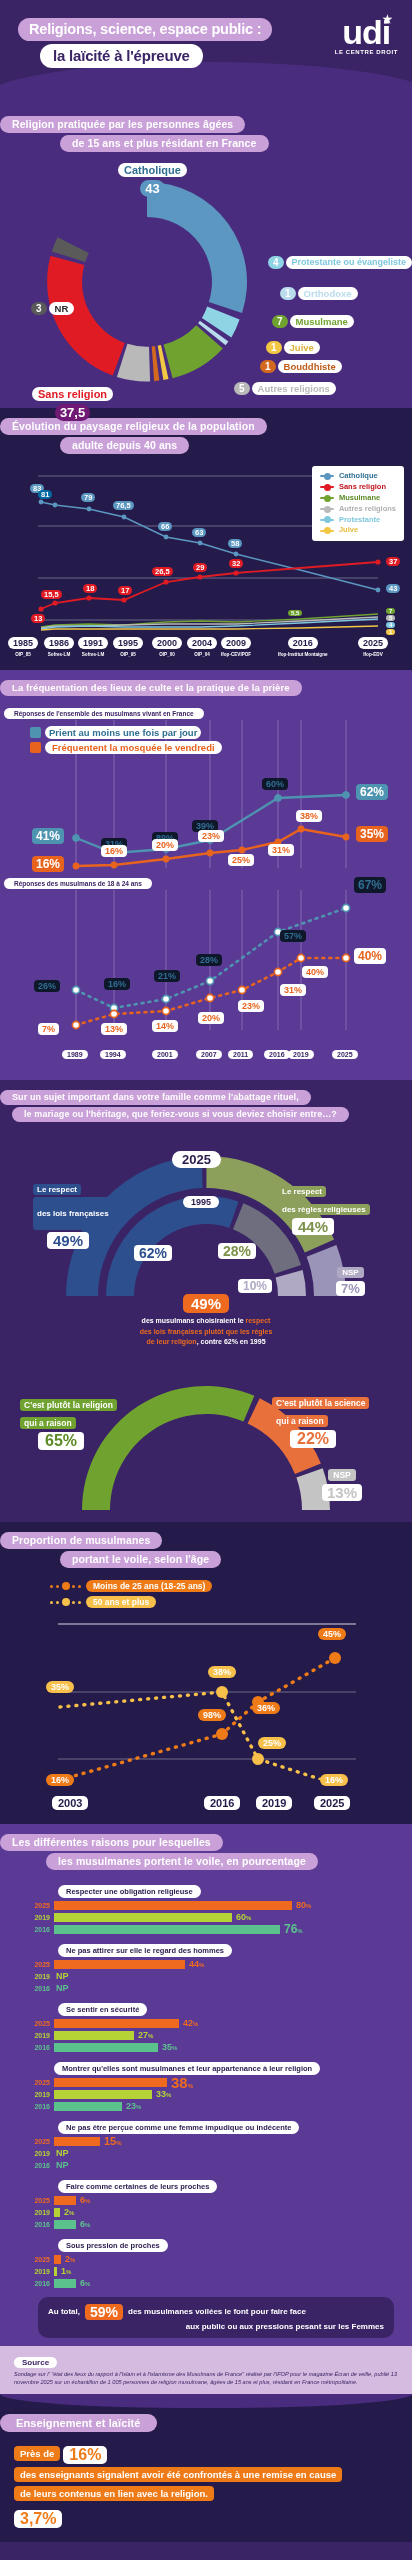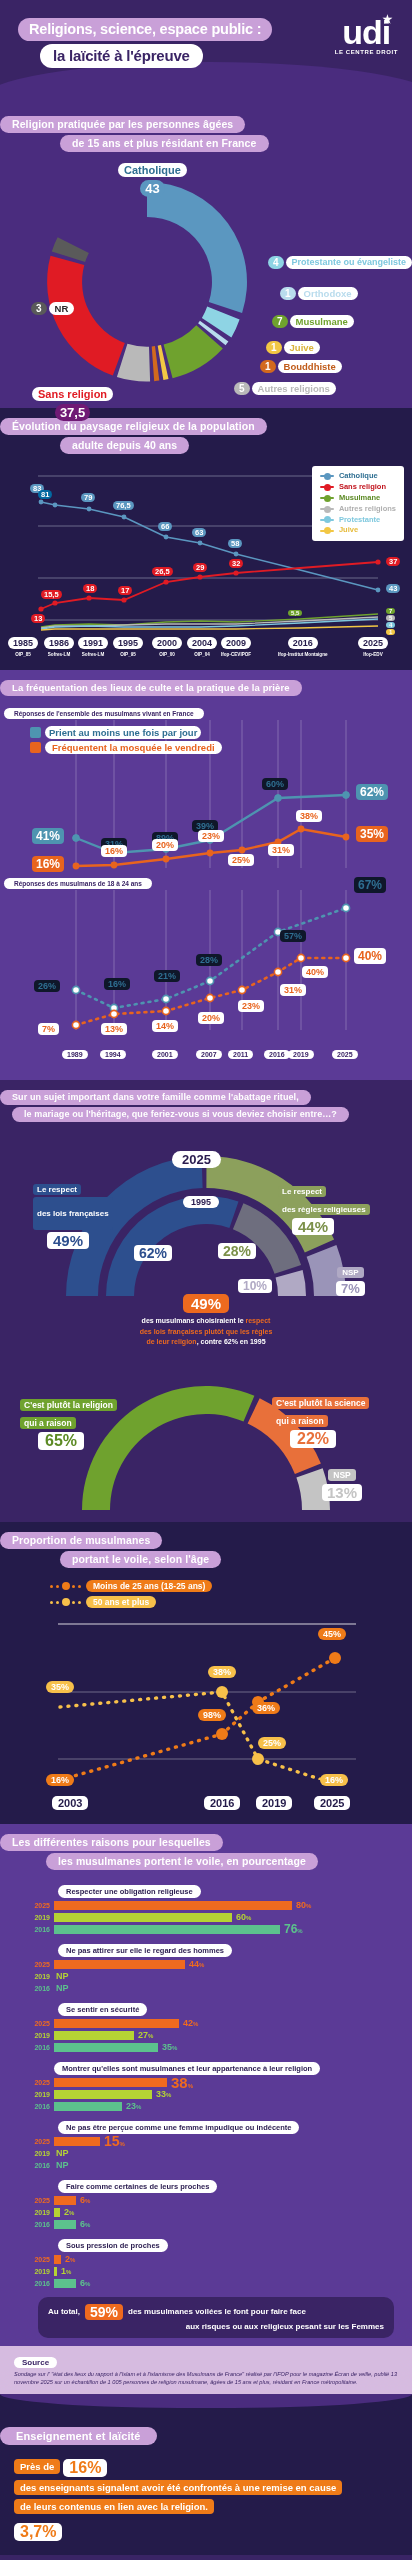--- a/index.html
+++ b/index.html
@@ -731,21 +731,21 @@
           <span class="bar b2016" style="width:68px;"></span>
           <span class="val y2016"><span style="font-size:9px;">23</span><span>%</span></span>
         </div>
     </div>
 
     <div class="bargroup">
       <span class="bglabel">Ne pas être perçue comme une femme impudique ou indécente</span>
       <div class="brow">
           <span class="yr y2025">2025</span>
           <span class="bar b2025" style="width:46px;"></span>
-          <span class="val y2025"><span style="font-size:14px;">15</span><span>%</span></span>
+          <span class="val y2025"><span style="font-size:11px;">15</span><span>%</span></span>
         </div>
       <div class="brow">
           <span class="yr y2019">2019</span>
           <span class="np y2019">NP</span>
         </div>
       <div class="brow">
           <span class="yr y2016">2016</span>
           <span class="np y2016">NP</span>
         </div>
     </div>
@@ -787,32 +787,32 @@
           <span class="val y2016"><span style="font-size:9px;">6</span><span>%</span></span>
         </div>
     </div>
 
     <div class="total59">
       <div class="line">
         <span>Au total,</span>
         <span class="big">59%</span>
         <span>des musulmanes voilées le font pour faire face</span>
       </div>
-      <span class="l2">aux risques ou aux religieux pesant sur les Femmes</span>
+      <span class="l2">aux public ou aux pressions pesant sur les Femmes</span>
     </div>
   </div>
 
   <div class="srcbox">
     <span class="tag">Source</span>
     <p>Sondage sur l' "état des lieux du rapport à l'Islam et à l'islamisme des Musulmans de France" réalisé par l'IFOP pour le magazine Écran de veille, publié 13 novembre 2025 sur un échantillon de 1 005 personnes de religion musulmane, âgées de 15 ans et plus, résidant en France métropolitaine.</p>
   </div>
 
   <div class="s8">
     <div class="topwave"></div>
-    <div class="sectitle-wrap" style="padding-top:19px;">
+    <div class="sectitle-wrap" style="padding-top:6px;">
       <div class="sectitle"><span class="ln" style="font-size:11px; padding:3px 16px;">Enseignement et laïcité</span></div>
     </div>
 
     <div class="stat">
       <div class="r">
         <span class="o-band">Près de</span>
         <span class="w-big-o" style="margin-left:3px;">16%</span>
       </div>
       <span class="o-band">des enseignants signalent avoir été confrontés à une remise en cause</span><br>
       <span class="o-band">de leurs contenus en lien avec la religion.</span>

